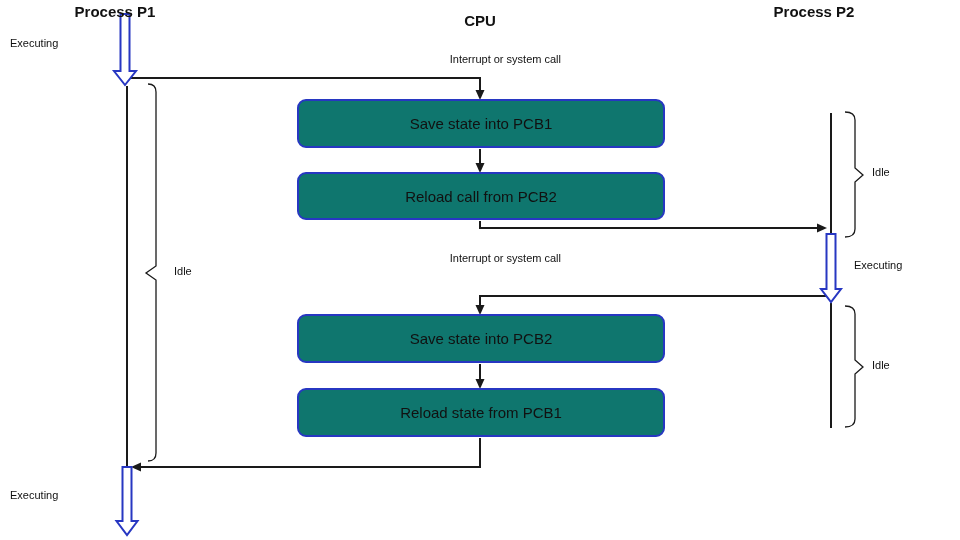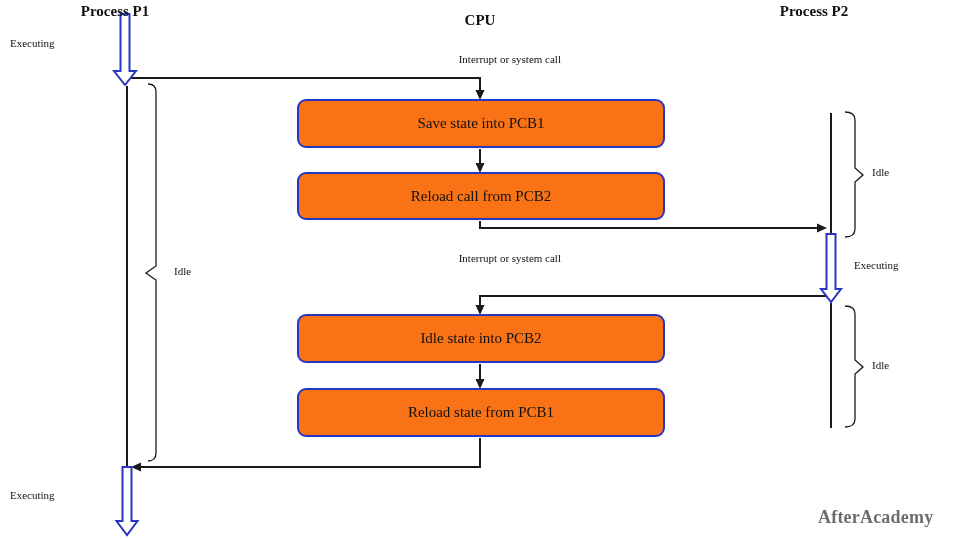--- a/index.html
+++ b/index.html
@@ -1,31 +1,31 @@
 <!DOCTYPE html>
 <html><head>
 <meta charset="utf-8">
 <style>
   html,body{margin:0;padding:0;background:#fff;}
   #stage{
     position:relative;width:960px;height:540px;background:#ffffff;
-    font-family:Liberation Serif, serif;color:#111;overflow:hidden;
+    font-family:Liberation Sans, sans-serif;color:#111;overflow:hidden;
   }
   #wires{position:absolute;left:0;top:0;z-index:1;}
   .hdr{
     position:absolute;z-index:3;font-weight:bold;font-size:15px;line-height:1;
     text-align:center;color:#111;
   }
   .lbl{
     position:absolute;z-index:3;font-size:11px;line-height:1;color:#111;white-space:nowrap;
   }
   .ctr{text-align:right;}
   .box{
     position:absolute;z-index:2;box-sizing:border-box;
-    width:368px;left:297px;background:#f97316;
+    width:368px;left:297px;background:#0f766e;
     border:2px solid #2737c2;border-radius:9px;
     display:flex;align-items:center;justify-content:center;
     font-size:15px;color:#111;
   }
   .wm{
     position:absolute;z-index:3;font-weight:bold;font-size:18px;line-height:1;
     color:#6d6d6d;letter-spacing:0.2px;
   }
   .blk{stroke:#1a1a1a;stroke-width:2;fill:none;}
   .thin{stroke:#1a1a1a;stroke-width:1.3;fill:none;}
@@ -82,25 +82,24 @@
   <div class="lbl ctr" style="left:381px;top:54px;width:180px;">Interrupt or system call</div>
   <div class="lbl ctr" style="left:381px;top:253px;width:180px;">Interrupt or system call</div>
 
   <div class="box" style="top:99px;height:49px;">
     <span>Save state into PCB1</span>
   </div>
   <div class="box" style="top:172px;height:48px;">
     <span>Reload call from PCB2</span>
   </div>
   <div class="box" style="top:314px;height:49px;">
-    <span>Idle state into PCB2</span>
+    <span>Save state into PCB2</span>
   </div>
   <div class="box" style="top:388px;height:49px;justify-content:center;">
     <span>Reload state from PCB1</span>
   </div>
 
   <div class="lbl" style="left:872px;top:167px;">Idle</div>
   <div class="lbl" style="left:854px;top:260px;">Executing</div>
   <div class="lbl" style="left:872px;top:360px;">Idle</div>
 
-  <div class="wm" style="left:818px;top:508px;">AfterAcademy</div>
 
 </div>
 
 </body></html>

